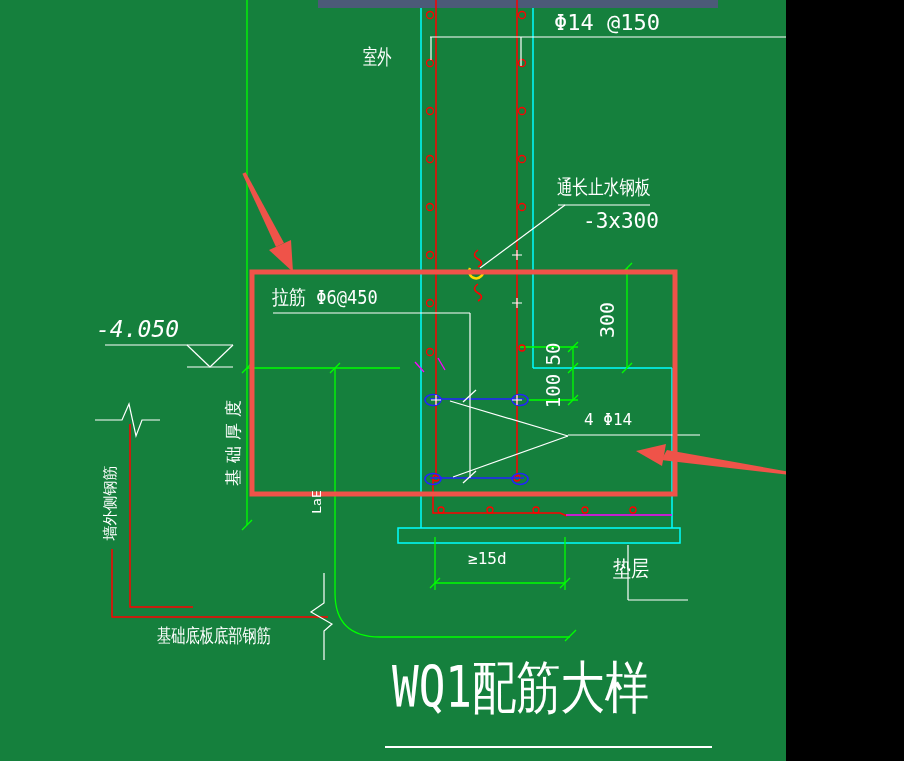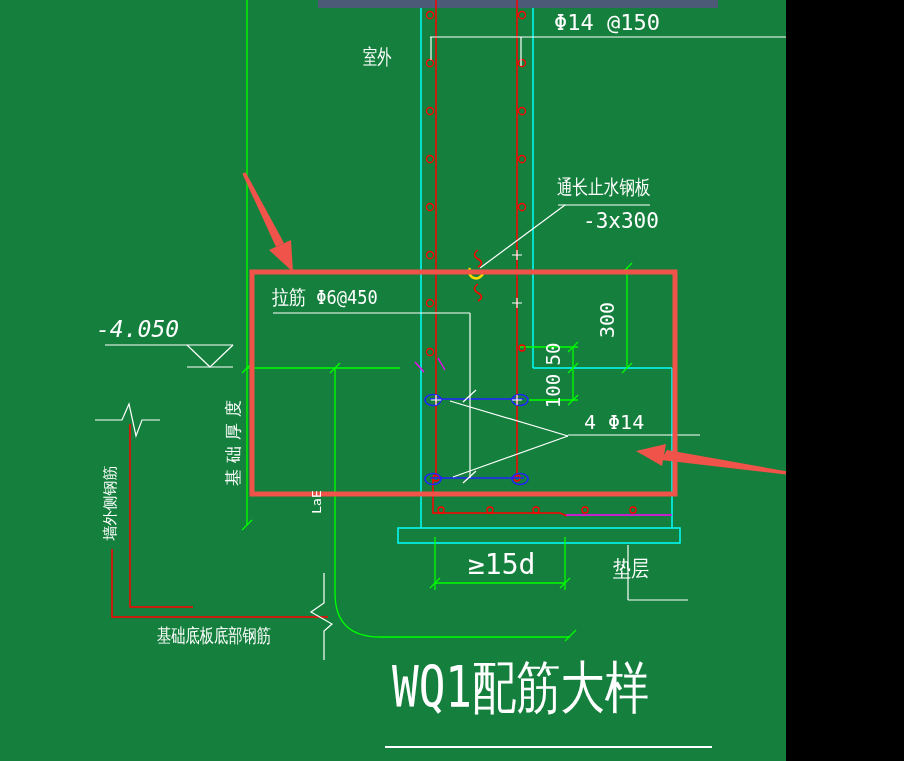--- a/index.html
+++ b/index.html
@@ -165,22 +165,22 @@
 
   <div class="txt" style="left:554px;top:12px;font-size:22px;">Φ14 @150</div>
   <div class="txt" style="left:363px;top:47px;font-size:21px;transform:scaleX(0.68);transform-origin:left top;">室外</div>
   <div class="txt" style="left:557px;top:177px;font-size:20px;transform:scaleX(0.78);transform-origin:left top;">通长止水钢板</div>
   <div class="txt" style="left:567px;top:211px;font-size:21px;margin-left:16px;">-3x300</div>
   <div class="txt" style="left:272px;top:287px;font-size:20px;transform:scaleX(0.85);transform-origin:left top;">拉筋 Φ6@450</div>
   <div class="txt" style="left:96px;top:318px;font-size:23px;font-style:italic;">-4.050</div>
   <div class="txt rot" style="left:607px;top:320px;font-size:20px;">300</div>
   <div class="txt rot" style="left:553px;top:354px;font-size:19px;">50</div>
   <div class="txt rot" style="left:553px;top:391px;font-size:19px;">100</div>
-  <div class="txt" style="left:584px;top:412px;font-size:20px;">4 Φ14</div>
-  <div class="txt" style="left:468px;top:551px;font-size:28px;">≥15d</div>
+  <div class="txt" style="left:584px;top:412px;font-size:16px;">4 Φ14</div>
+  <div class="txt" style="left:468px;top:551px;font-size:16px;">≥15d</div>
   <div class="txt" style="left:613px;top:558px;font-size:22px;transform:scaleX(0.82);transform-origin:left top;">垫层</div>
   <div class="txt rot" style="left:233px;top:440px;font-size:17px;letter-spacing:6px;">基础厚度</div>
   <div class="txt rot" style="left:316px;top:502px;font-size:13px;">LaE</div>
   <div class="txt rot" style="left:110px;top:503px;font-size:15px;">墙外侧钢筋</div>
   <div class="txt" style="left:157px;top:626px;font-size:19px;transform:scaleX(0.75);transform-origin:left top;">基础底板底部钢筋</div>
   <div class="txt" style="left:392px;top:660px;font-size:54px;transform:scale(0.82,1.05);transform-origin:left top;">WQ1配筋大样</div>
 
 </div>
 
 </body></html>

